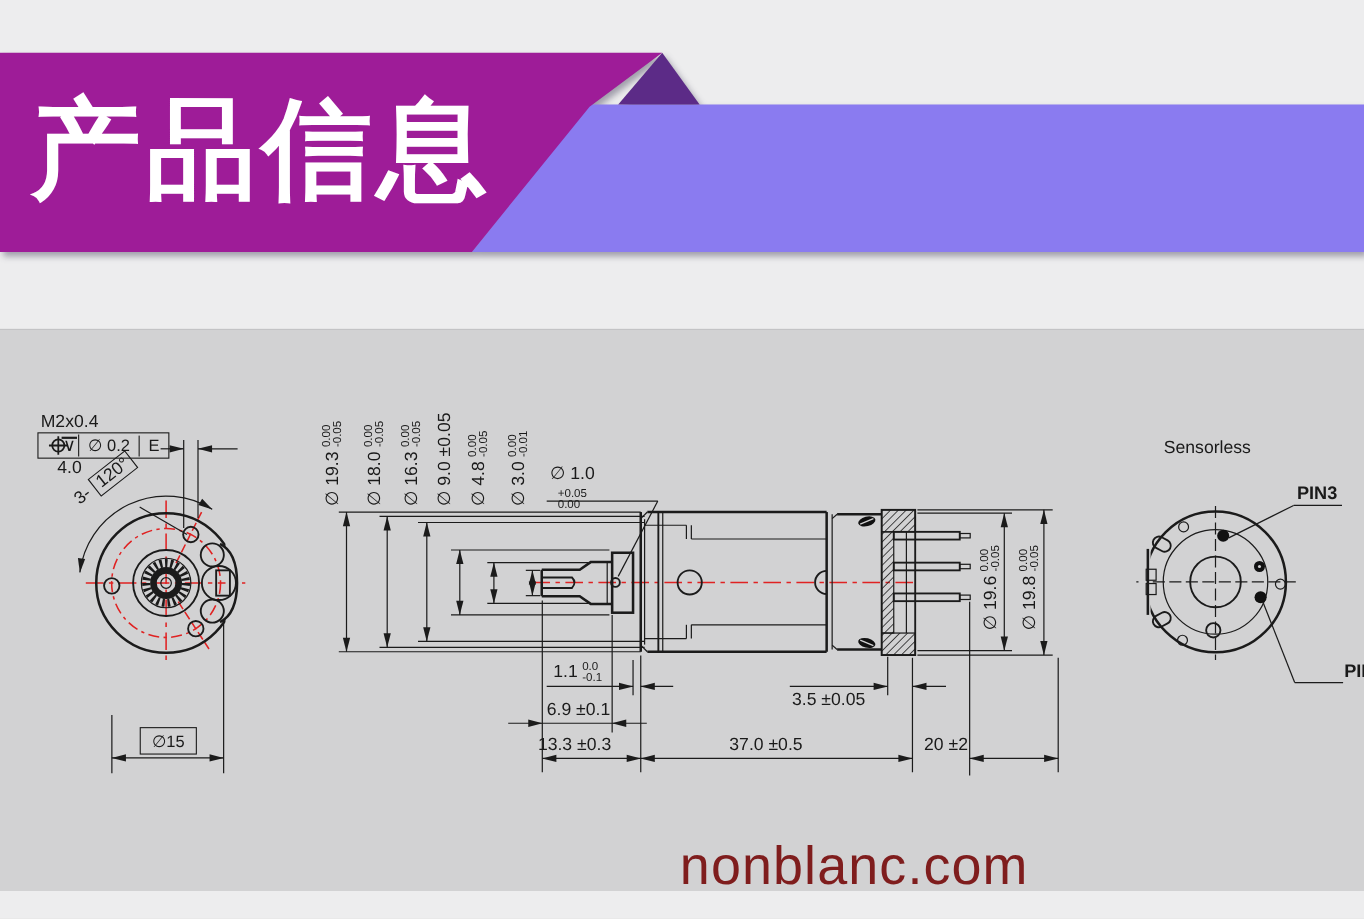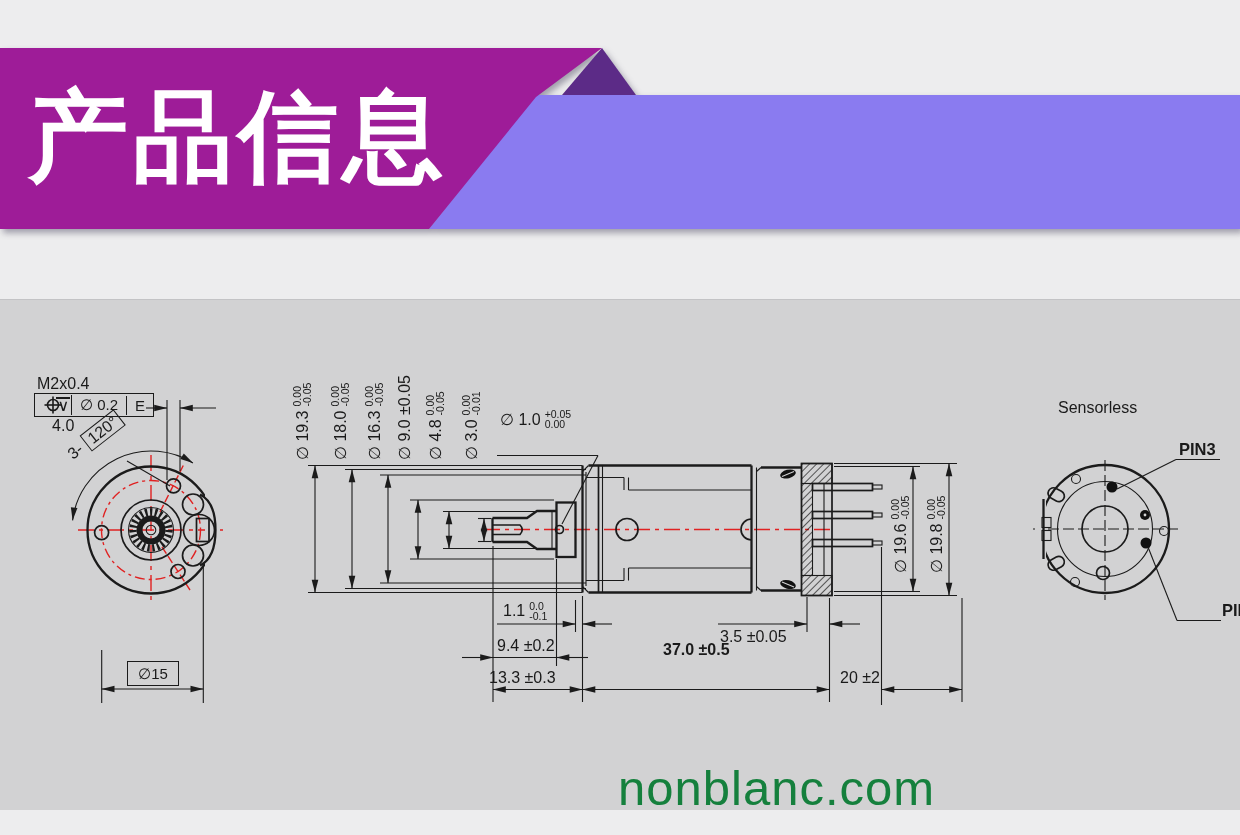--- a/index.html
+++ b/index.html
@@ -26,21 +26,21 @@
         gap:4px;font-size:16px;font-weight:500;white-space:nowrap;height:24px;color:#1a1a1a;}
   .fcf{position:absolute;display:inline-flex;align-items:center;border:1.8px solid #1b1b1b;background:transparent;}
   .fcf .cell{display:flex;align-items:center;justify-content:center;padding:1px 8px;font-size:15px;}
   .fcf .cell + .cell{border-left:1.8px solid #1b1b1b;}
   .depth{display:inline-block;border-top:2.2px solid #1b1b1b;line-height:.85;padding:0 1px;margin:0 4px;}
   .anglebox{border:1.7px solid #1b1b1b;padding:0 4px;margin-left:2px;}
   .rot{transform-origin:0 50%;transform:rotate(-38deg);}
   .diabox{position:absolute;display:flex;align-items:center;justify-content:center;
         border:1.8px solid #1b1b1b;font-size:15px;}
   .pin{font-weight:600;font-size:16.5px;}
-  .watermark{position:absolute;font-size:49px;letter-spacing:1px;color:#15803d;}
+  .watermark{position:absolute;font-size:49px;letter-spacing:1px;color:#7f1d1d;}
 </style>
 </head>
 <body>
 
 <div class="page">
 
   <svg class="banner-svg" width="1240" height="240">
     <polygon points="536,95 1240,95 1240,229 429,229" fill="#8a7bf0"></polygon>
     <polygon points="602,48 562,95 636,95" fill="#5c2b87"></polygon>
     <polygon points="0,48 602,48 536,97 429,229 0,229" fill="#9e1c98"></polygon>
@@ -293,21 +293,21 @@
       </span>
   </div>
   <div class="vlab" style="left:459px;top:460px;">
     <span>∅ 3.0</span>
     <span class="tol">
         <i>0.00</i>
         <i>-0.01</i>
       </span>
   </div>
 
-  <div class="lb row" style="left:500px;top:409px;">
+  <div class="lb row" style="left:500px;top:420px;flex-direction:column;">
     <span>∅ 1.0</span>
     <span class="tol">
         <i>+0.05</i>
         <i>0.00</i>
       </span>
   </div>
 
   <div class="vlab" style="left:888px;top:573px;">
     <span>∅ 19.6</span>
     <span class="tol">
@@ -324,23 +324,23 @@
   </div>
 
   <div class="lb row" style="left:503px;top:601px;">
     <span>1.1</span>
     <span class="tol">
         <i>0.0</i>
         <i>-0.1</i>
       </span>
   </div>
   <div class="lb" style="left:720px;top:628px;text-align:center;">3.5 ±0.05</div>
-  <div class="lb" style="left:497px;top:637px;">9.4 ±0.2</div>
+  <div class="lb" style="left:497px;top:637px;">6.9 ±0.1</div>
   <div class="lb" style="left:489px;top:669px;">13.3 ±0.3</div>
-  <div class="lb" style="left:663px;top:641px;font-weight:bold;">37.0 ±0.5</div>
+  <div class="lb" style="left:663px;top:669px;">37.0 ±0.5</div>
   <div class="lb" style="left:840px;top:669px;text-align:center;">20 ±2</div>
 
   <div class="lb" style="left:1058px;top:371px;margin-top:28px;">Sensorless</div>
   <div class="lb pin" style="left:1179px;top:440px;">PIN3</div>
   <div class="lb pin" style="left:1180px;top:601px;margin-left:42px;">PIN1</div>
 
   <div class="watermark" style="left:618px;top:760px;">nonblanc.com</div>
 
 </div>
 

